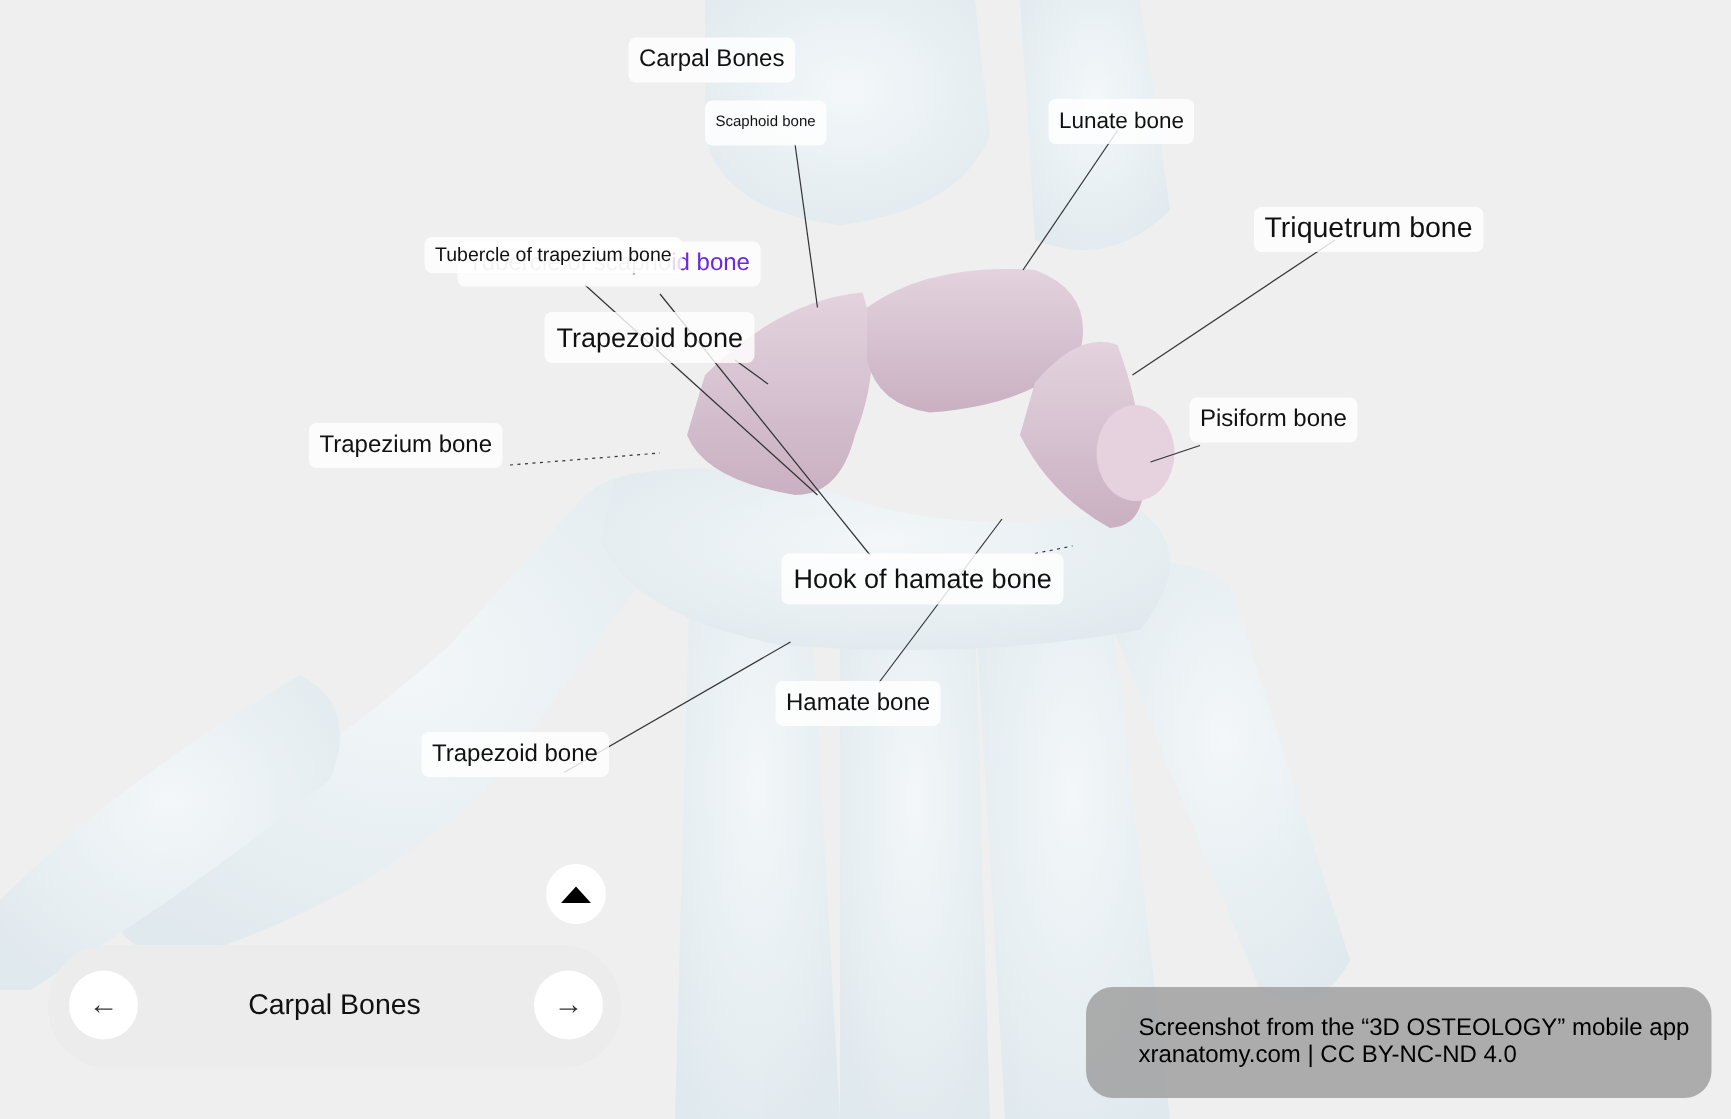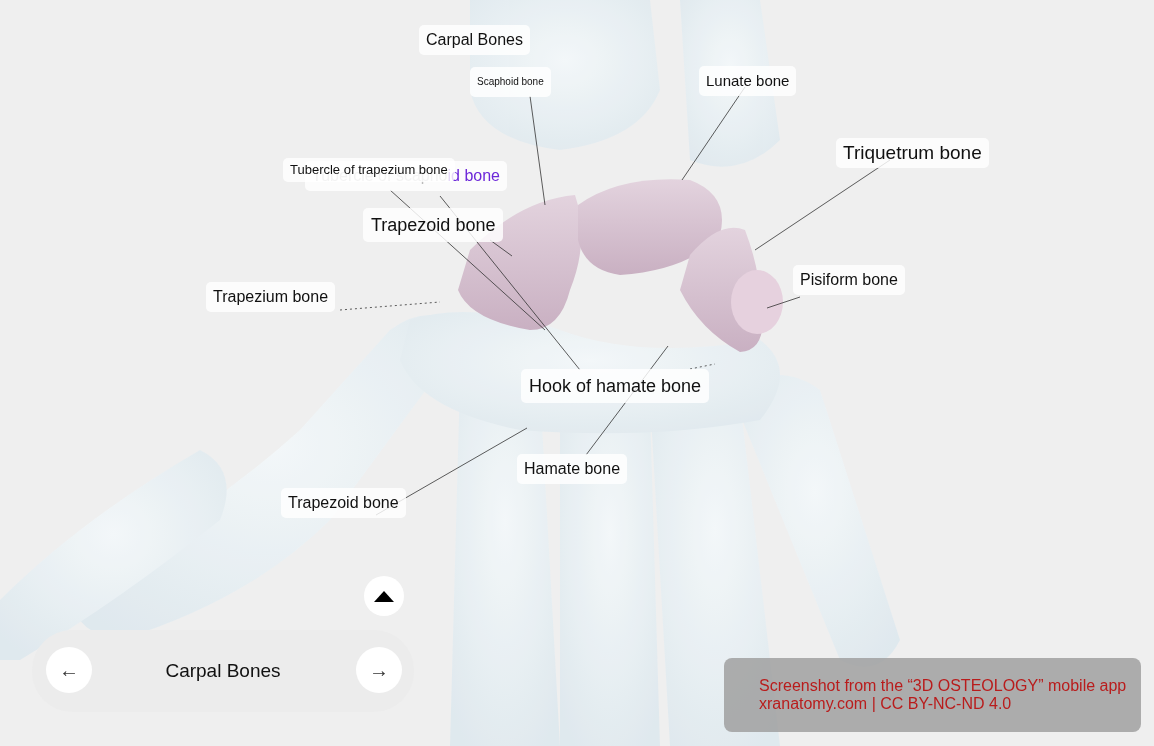--- a/index.html
+++ b/index.html
@@ -26,22 +26,22 @@
     position:absolute; left:32px; top:630px; width:382px; height:82px;
     background:#ececec; border-radius:40px;
   }
   .nav-title {
     position:absolute; left:0; right:0; top:0; height:82px;
     display:flex; align-items:center; justify-content:center;
     font-size:19px; color:#111;
   }
   .credit {
     position:absolute; left:724px; top:658px; width:417px; height:74px;
-    background:rgba(160,160,160,0.85); border-radius:8px;
-    color:#b91c1c; font-size:16px; line-height:18px;
+    background:rgba(160,160,160,0.85); border-radius:18px;
+    color:#000000; font-size:16px; line-height:18px;
     box-sizing:border-box; padding:19px 0 0 35px;
   }
 </style>
 </head>
 <body>
 
 <svg class="scene" viewBox="0 0 1154 746">
   <defs>
     <radialGradient id="boneG" cx="50%" cy="40%" r="70%">
       <stop offset="0%" stop-color="#f4f9fb"></stop>

